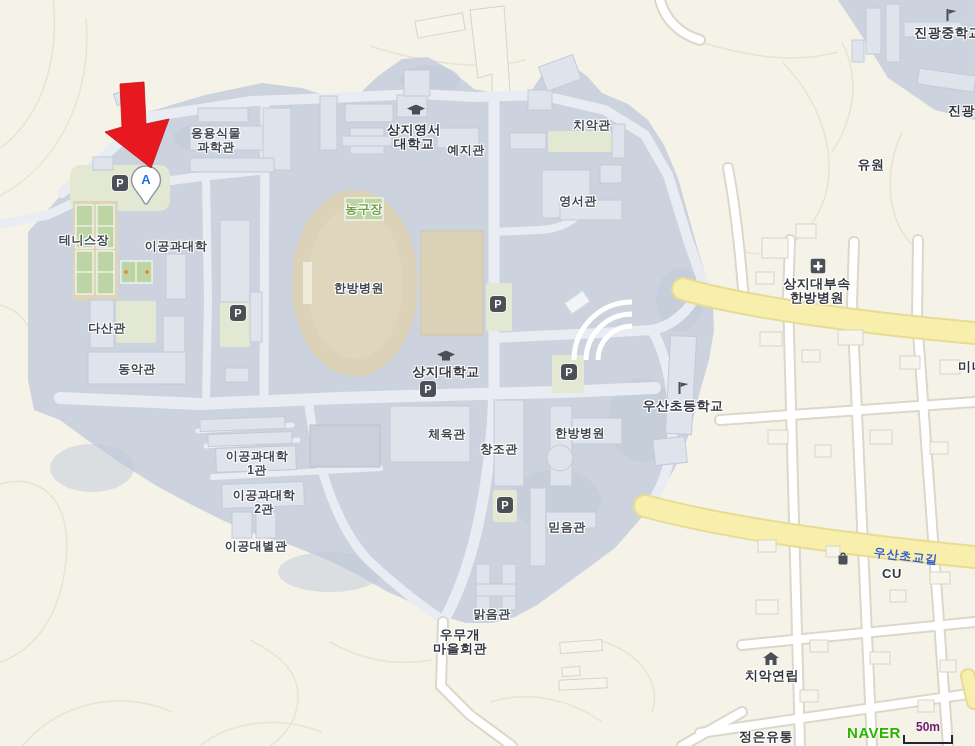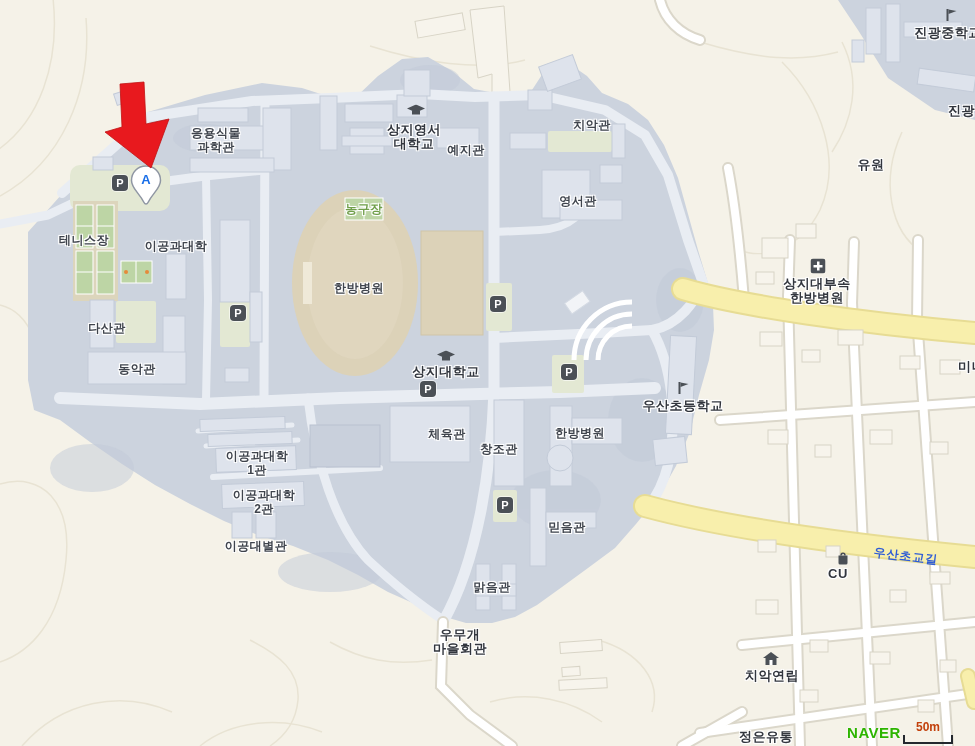--- a/index.html
+++ b/index.html
@@ -27,21 +27,21 @@
   .p-icon{position:absolute;width:16px;height:16px;transform:translate(-50%,-50%);
           background:var(--poi-icon-dark);border-radius:4px;color:#fff;font-size:11px;font-weight:bold;
           display:flex;align-items:center;justify-content:center;box-shadow:0 0 0 1px rgba(255,255,255,.6);}
   .poi-ic{position:absolute;transform:translate(-50%,-50%);line-height:0;}
   .marker{position:absolute;transform:translate(-50%,-100%);line-height:0;}
   .marker-letter{position:absolute;left:50%;top:9px;transform:translateX(-50%);
           color:var(--marker-blue);font-size:13px;font-weight:bold;line-height:13px;}
   .arrow{position:absolute;line-height:0;}
   .naver{position:absolute;transform:translate(-50%,-50%);color:var(--naver-green);
          font-size:15px;font-weight:800;letter-spacing:.5px;text-shadow:0 0 3px #fff;}
-  .scale{position:absolute;width:50px;text-align:center;font-size:12px;color:#c2410c;font-weight:bold;}
+  .scale{position:absolute;width:50px;text-align:center;font-size:12px;color:#701a75;font-weight:bold;}
   .scale-bar{margin-top:1px;height:7px;border-left:2px solid #24282e;border-right:2px solid #24282e;
              border-bottom:2px solid #24282e;}
 </style>
 </head>
 <body>
 
 <div id="map">
 
   <svg id="basemap" width="975" height="746" viewBox="0 0 975 746">
     <rect x="0" y="0" width="975" height="746" fill="var(--offmap-bg)"></rect>
@@ -295,21 +295,21 @@
   </div>
   <div class="lbl" style="left:264px;top:502px">
     <span>이공과대학</span>
     <span>2관</span>
   </div>
   <div class="lbl" style="left:256px;top:546px">이공대별관</div>
   <div class="lbl" style="left:447px;top:434px">체육관</div>
   <div class="lbl" style="left:499px;top:449px">창조관</div>
   <div class="lbl" style="left:580px;top:433px">한방병원</div>
   <div class="lbl" style="left:567px;top:527px">믿음관</div>
-  <div class="lbl" style="left:492px;top:587px">맑음관</div>
+  <div class="lbl" style="left:492px;top:614px">맑음관</div>
 
   <div class="poi-ic" style="left:416px;top:111px">
     <svg width="18" height="13">
         <polygon points="9,0 18,4 9,8 0,4" fill="var(--poi-icon-dark)"></polygon>
         <rect x="5" y="6" width="8" height="4" fill="var(--poi-icon-dark)"></rect>
       </svg>
   </div>
   <div class="lbl lbl-poi" style="left:414px;top:137px">
     <span>상지영서</span>
     <span>대학교</span>
@@ -351,21 +351,21 @@
     <span>상지대부속</span>
     <span>한방병원</span>
   </div>
 
   <div class="poi-ic" style="left:843px;top:558px">
     <svg width="15" height="15">
         <path d="M3,5 h9 v7.5 a1.5,1.5 0 0 1 -1.5,1.5 h-6 a1.5,1.5 0 0 1 -1.5,-1.5 Z" fill="var(--poi-icon-dark)"></path>
         <path d="M5.5,5 a2,2.2 0 0 1 4,0" fill="none" stroke="var(--poi-icon-dark)" stroke-width="1.5"></path>
       </svg>
   </div>
-  <div class="lbl lbl-poi" style="left:838px;top:574px">CU</div>
+  <div class="lbl lbl-poi" style="left:892px;top:574px">CU</div>
 
   <div class="poi-ic" style="left:771px;top:659px">
     <svg width="16" height="14">
         <polygon points="8,0 16,6 0,6" fill="var(--poi-icon-dark)"></polygon>
         <rect x="2.5" y="6" width="11" height="7" fill="var(--poi-icon-dark)"></rect>
         <rect x="6.5" y="8" width="3" height="5" fill="#fff"></rect>
       </svg>
   </div>
   <div class="lbl lbl-poi" style="left:772px;top:676px">치악연립</div>
 

